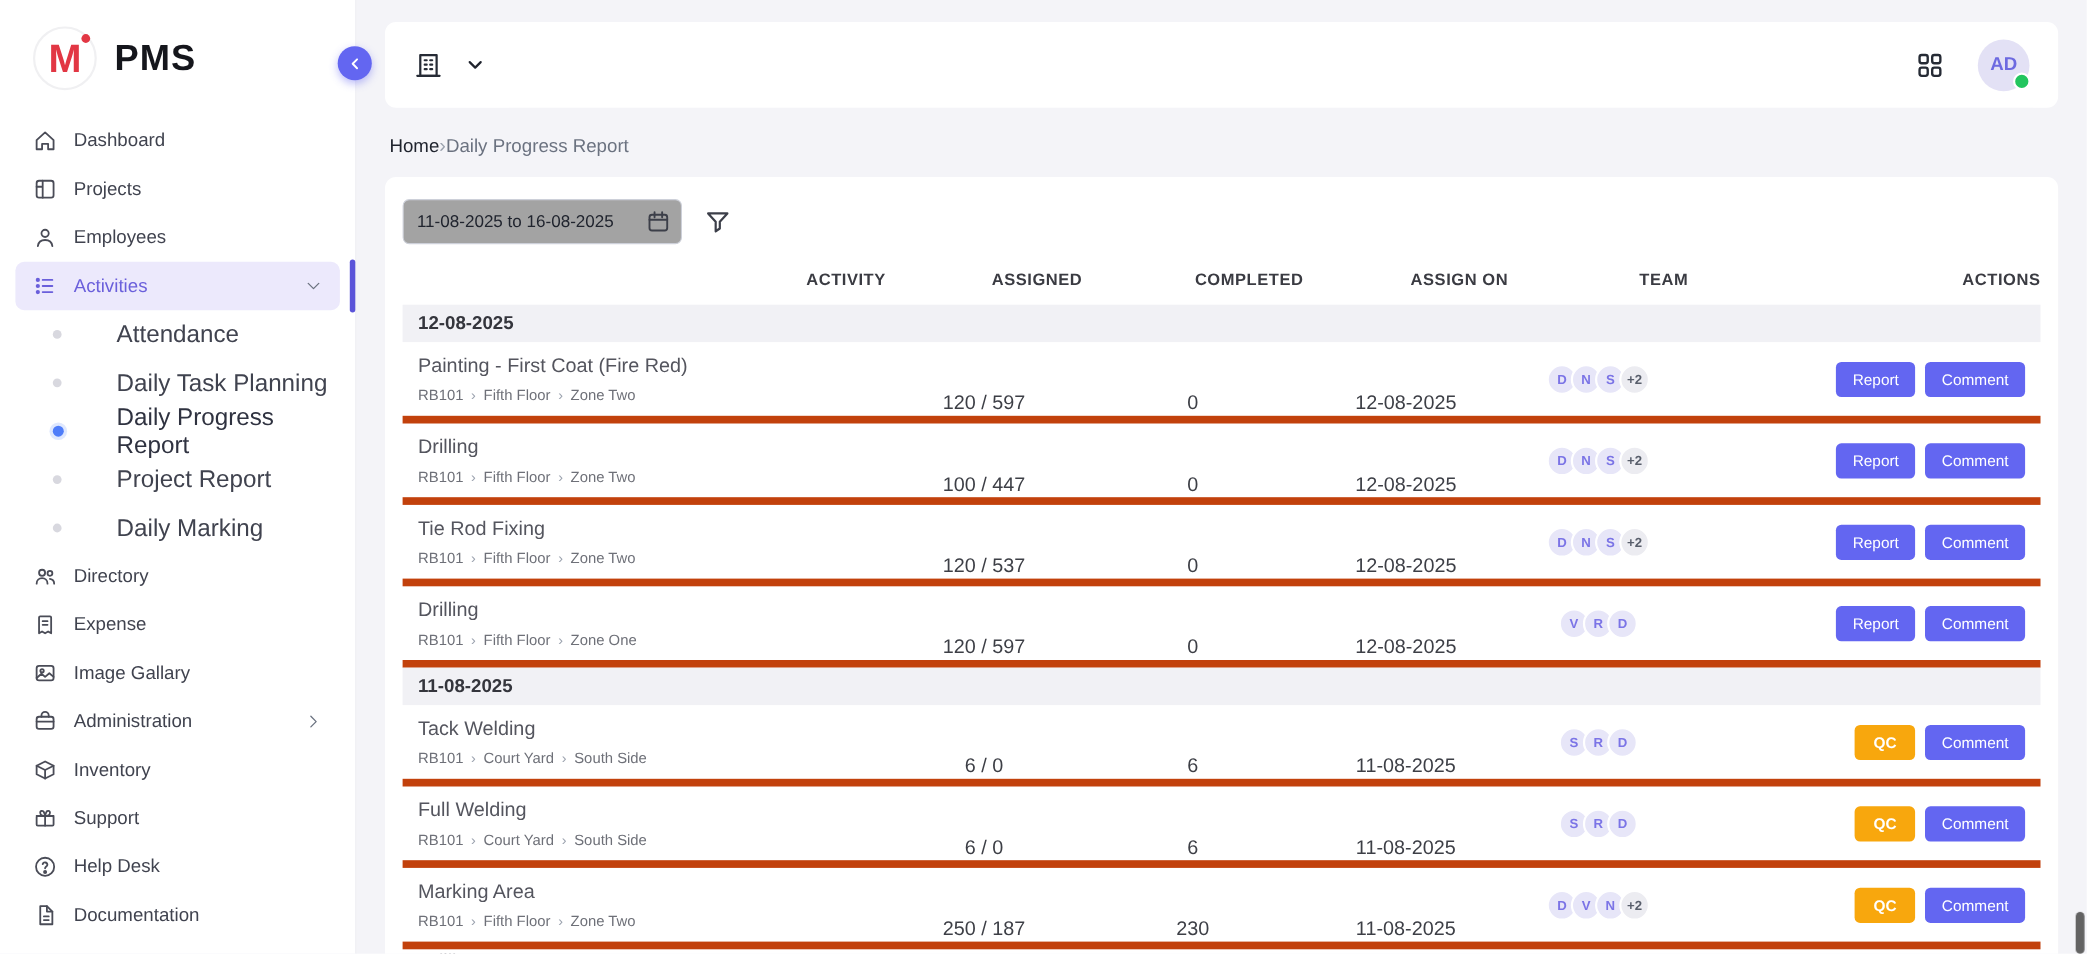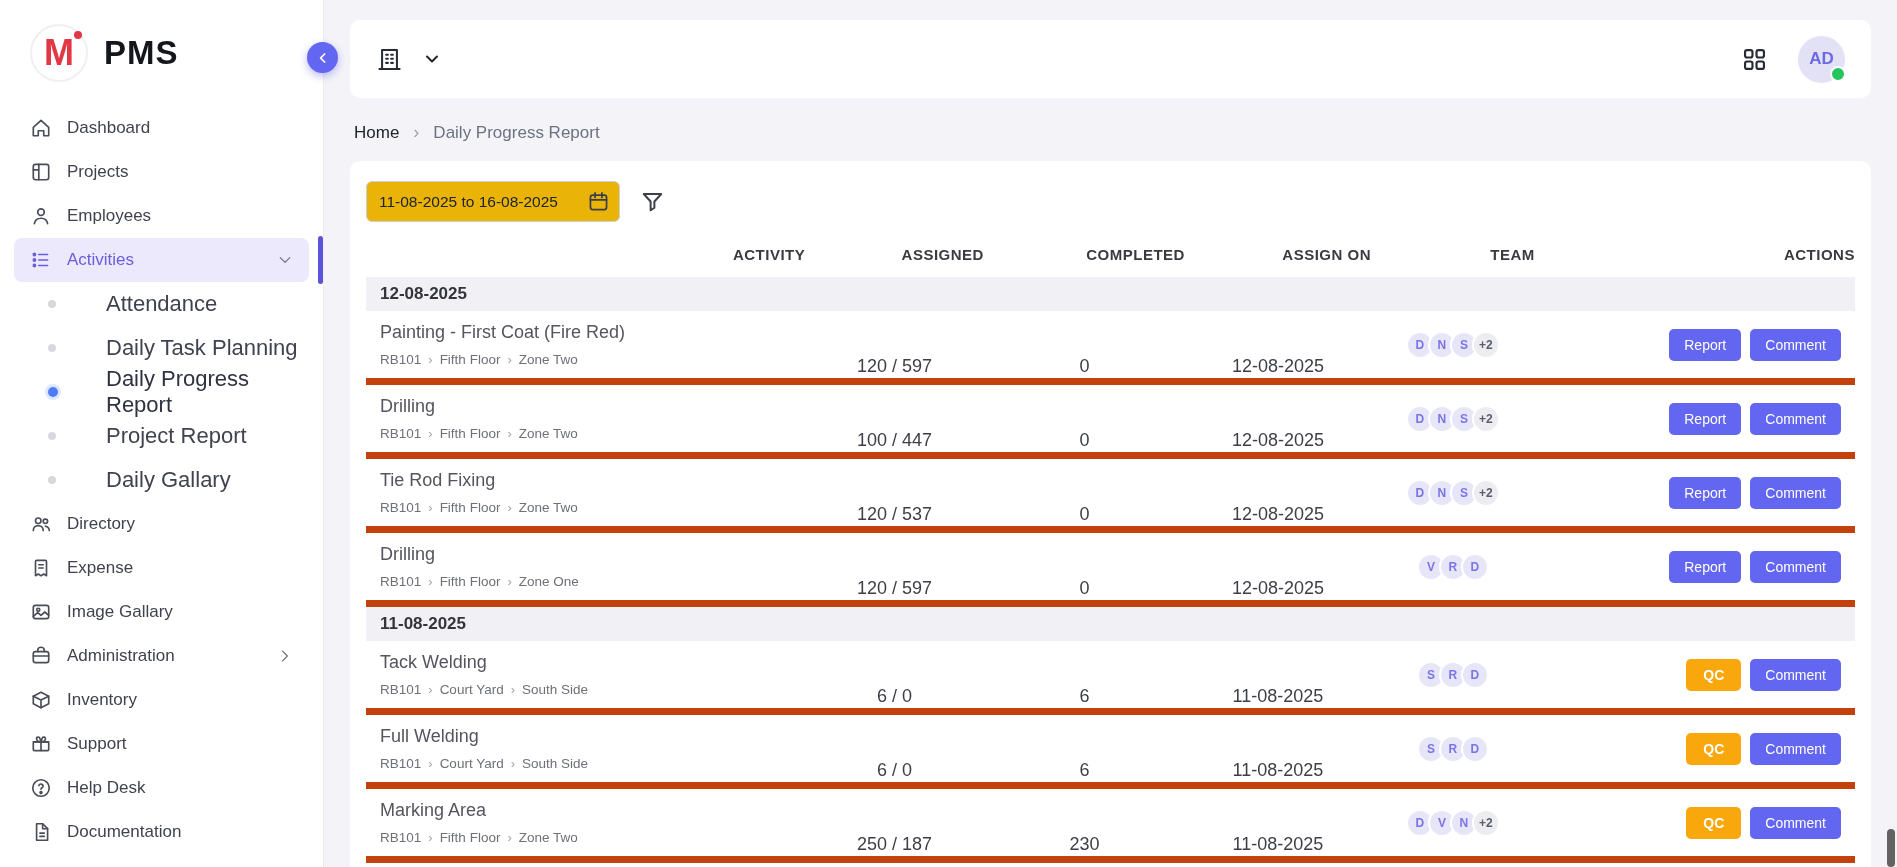--- a/index.html
+++ b/index.html
@@ -53,31 +53,31 @@
   .company-chev { width:20px; height:20px; color:#20242e; display:flex; margin-left:4px; }
   .topbar-right { margin-left:auto; display:flex; align-items:center; gap:30px; }
   .apps-icon { width:27px; height:27px; color:#262b35; display:flex; cursor:pointer; }
   .apps-icon svg { width:27px; height:27px; }
   .avatar { width:47px; height:47px; border-radius:50%; background:#e3e1f5; color:#6d6ae0;
             font-weight:700; font-size:17px; display:flex; align-items:center; justify-content:center;
             position:relative; cursor:pointer; }
   .avatar::after { content:""; position:absolute; bottom:1px; right:-1px; width:12px; height:12px;
             border-radius:50%; background:var(--online,#22c55e); border:2px solid #fff; }
 
-  .breadcrumb { display:flex; align-items:center; gap:14px; margin:24px 4px 0; font-size:17px; }
+  .breadcrumb { display:flex; align-items:center; margin:24px 4px 0; font-size:17px; }
   .bc-home { color:#20242e; cursor:pointer; }
   .bc-sep { color:#9ca3af; font-size:18px; }
   .bc-current { color:#6b7280; }
 
   .content-card { background:#fff; border-radius:10px; margin-top:18px; padding:20px 16px 0; height:1200px; }
   .filter-row { display:flex; align-items:center; gap:20px; }
   .date-wrap { position:relative; width:254px; }
   .date-input { width:100%; height:41px; border:1px solid #cdd0d9; border-radius:6px;
                 padding:0 40px 0 12px; font-size:15.5px; color:#20242e;
-                font-family:"Liberation Sans", sans-serif; background:#eab308; }
+                font-family:"Liberation Sans", sans-serif; background:#a3a3a3; }
   .cal-icon { position:absolute; right:10px; top:9px; width:23px; height:23px; color:#3c3f49; pointer-events:none; }
   .cal-icon svg { width:23px; height:23px; }
   .funnel-icon { width:25px; height:25px; color:#3c3f49; cursor:pointer; }
   .funnel-icon svg { width:25px; height:25px; }
 
   .t-grid { display:grid; grid-template-columns:29.5% 12% 13.5% 12.5% 11% 21.5%; }
   .table-head { margin-top:24px; padding-bottom:14px; }
   .th { text-align:right; font-size:15px; font-weight:600; color:#3a3b42; letter-spacing:.5px; }
   .group-row { background:#f1f1f5; padding:7px 14px; font-weight:700; font-size:17px; color:#34353c; }
   .t-row { align-items:center; padding:1px 0; border-bottom:7px solid #c2410c; }
@@ -176,21 +176,21 @@
         <div class="nav-sub active">
           <span class="sub-dot"></span>
           <span>Daily Progress Report</span>
         </div>
         <div class="nav-sub">
           <span class="sub-dot"></span>
           <span>Project Report</span>
         </div>
         <div class="nav-sub">
           <span class="sub-dot"></span>
-          <span>Daily Gallary</span>
+          <span>Daily Marking</span>
         </div>
         <div class="nav-item">
           <span class="nav-icon">
             <svg viewBox="0 0 20 20" fill="none" stroke="currentColor" stroke-width="1.5" stroke-linecap="round" stroke-linejoin="round">
               <circle cx="7.5" cy="7" r="2.5"></circle>
               <path d="M3 16c0-2.8 2-4.5 4.5-4.5S12 13.2 12 16"></path>
               <circle cx="14" cy="7.5" r="2"></circle>
               <path d="M14 12c2 .3 3.5 1.8 3.5 4"></path>
             </svg>
           </span>

